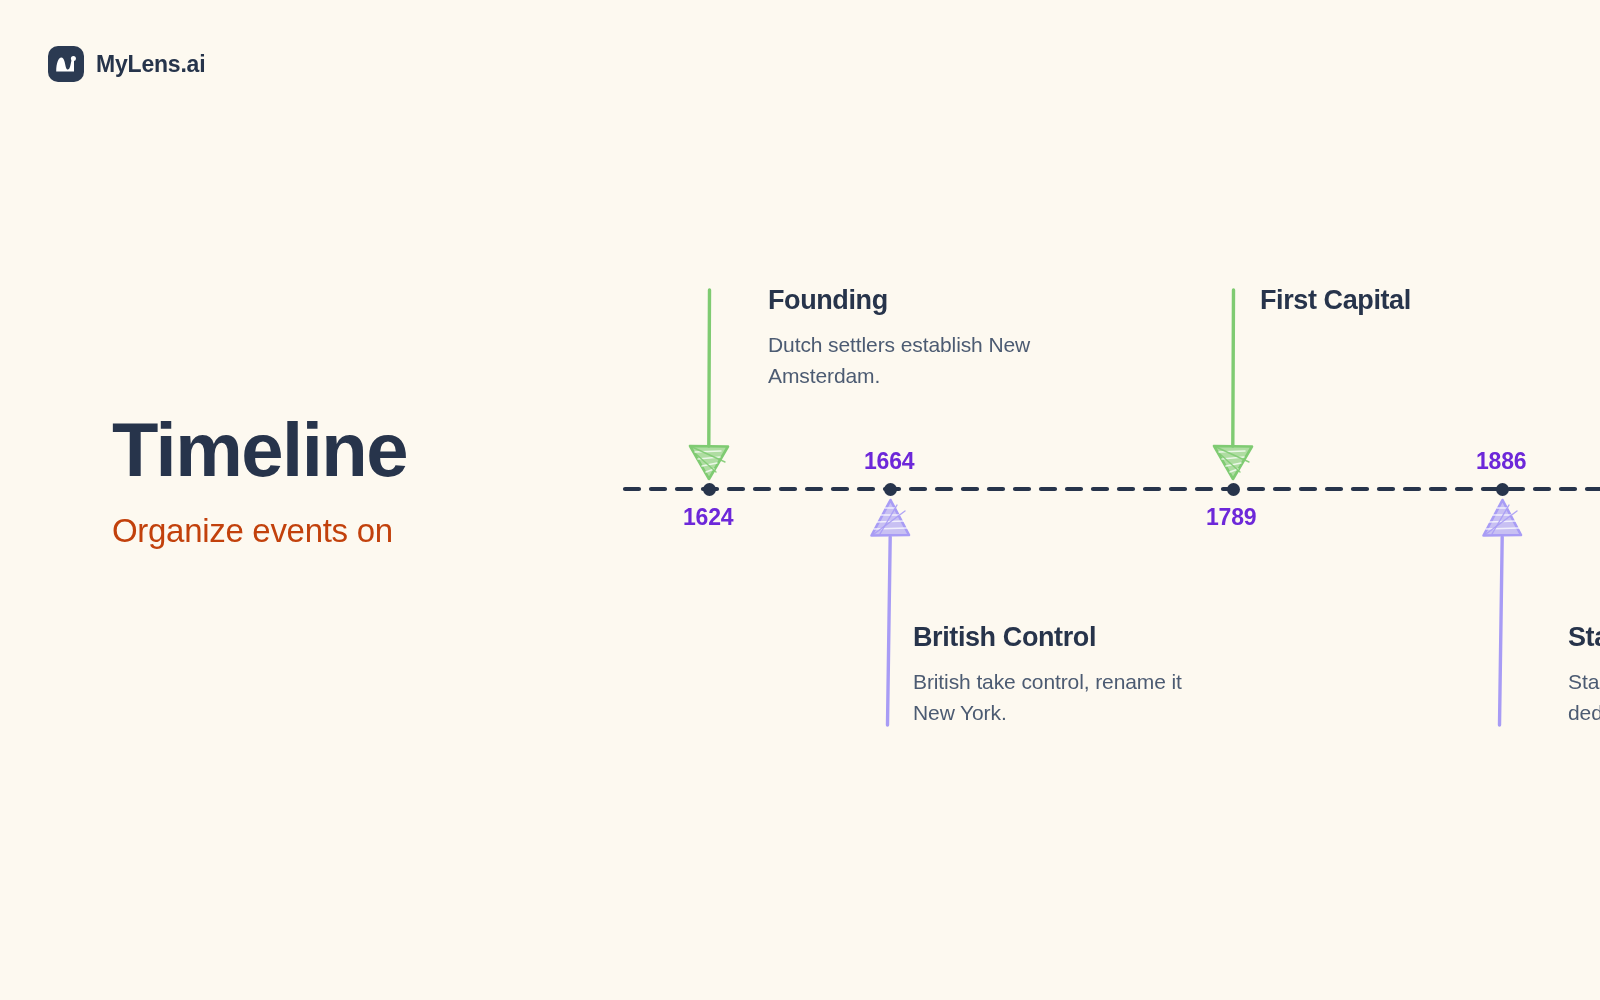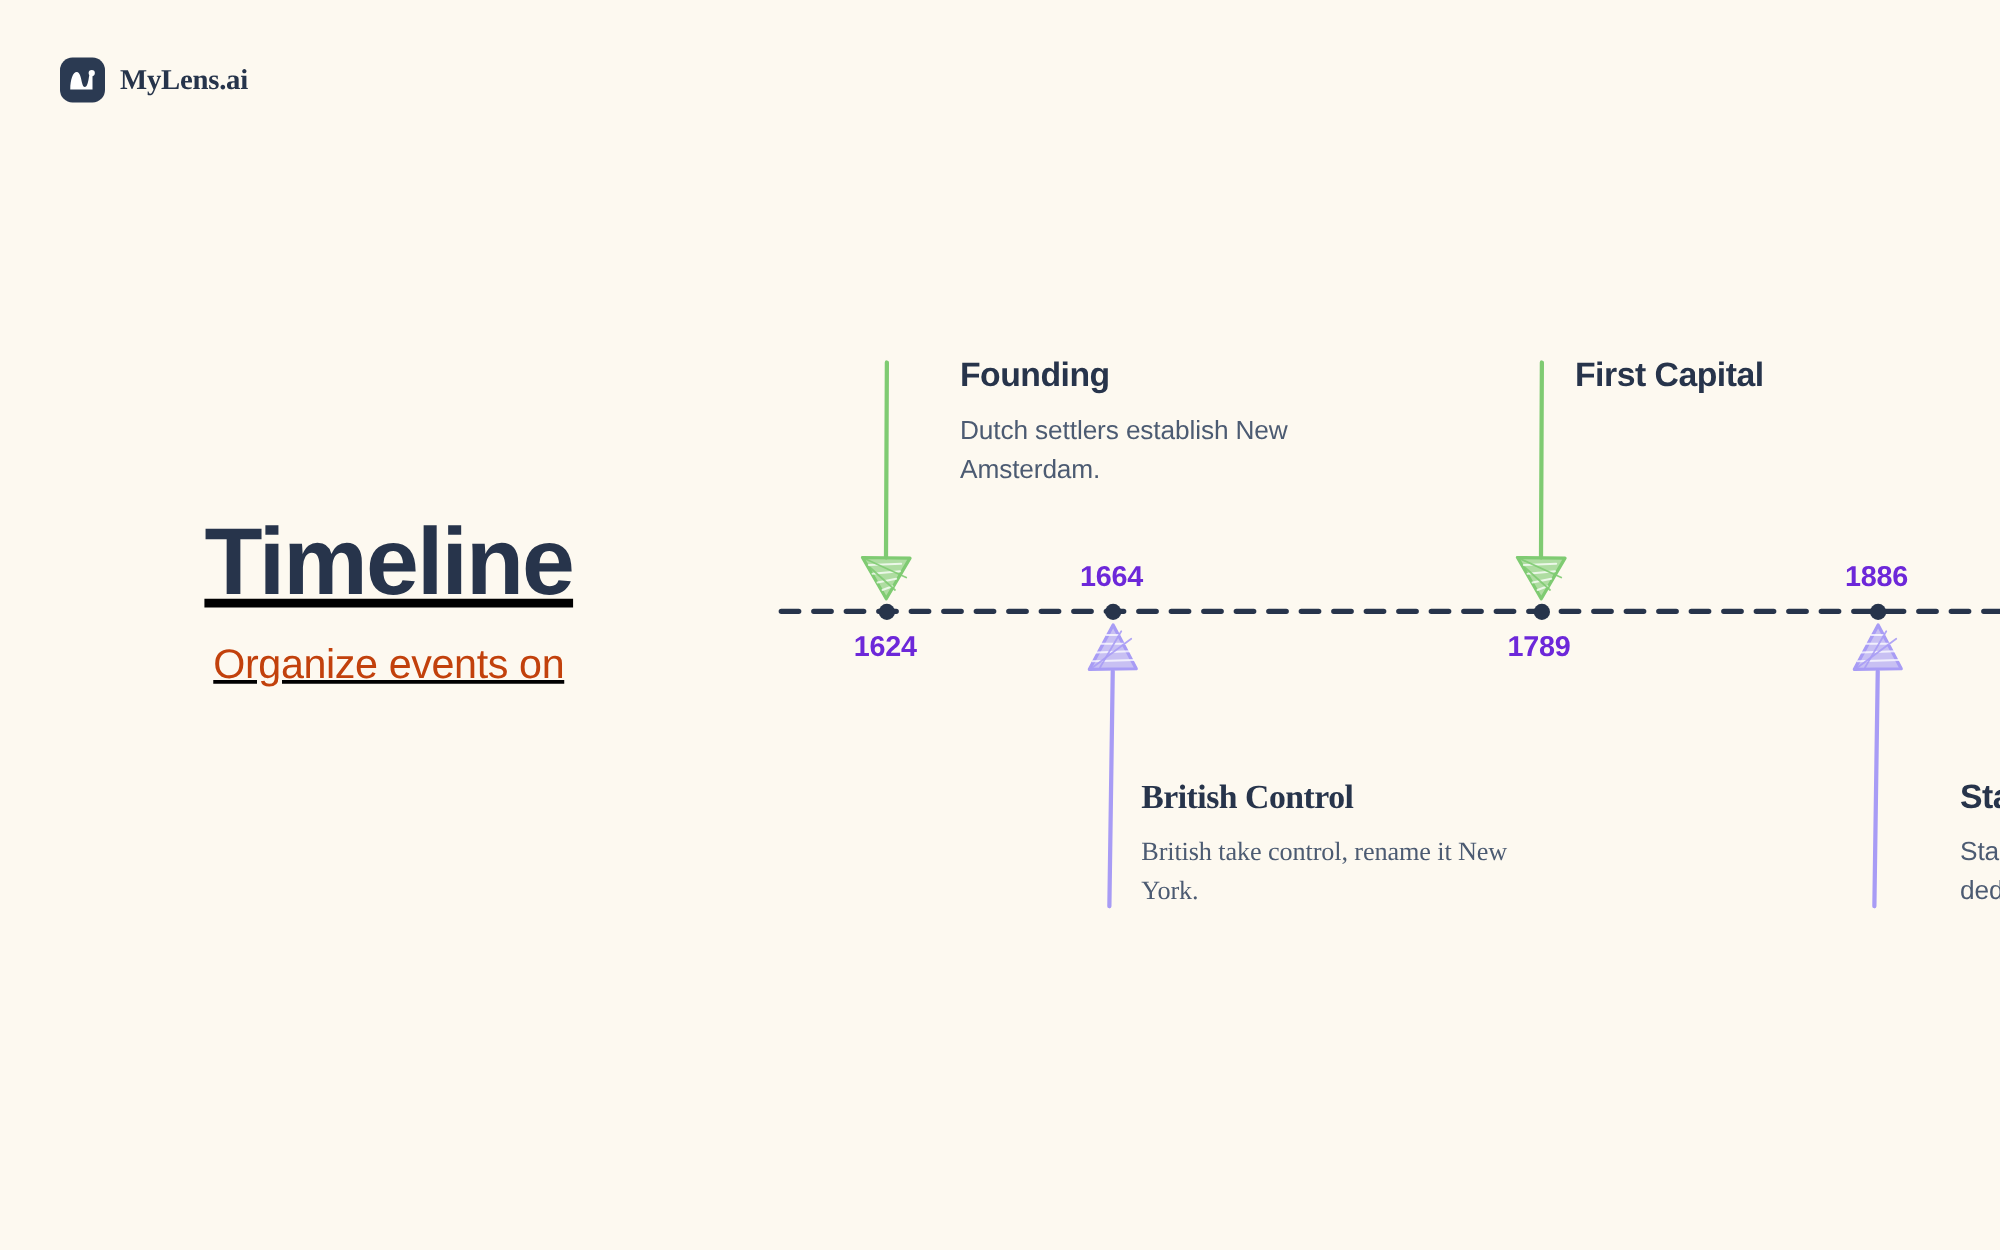--- a/index.html
+++ b/index.html
@@ -35,32 +35,30 @@
     display: flex;
     align-items: center;
     justify-content: center;
   }
   #brand-name {
     font-size: 23px;
     font-weight: bold;
     color: #26344B;
     letter-spacing: -0.2px;
     white-space: nowrap;
-    font-family: Liberation Serif, serif;
   }
 
   
   #heading {
     position: absolute;
-    left: 96px;
+    left: 112px;
     top: 410px;
     width: 430px;
-    text-align: center;
+    text-align: left;
     overflow: hidden;
-    text-decoration: underline;
   }
   #page-title {
     font-size: 76px;
     font-weight: bold;
     color: #27344B;
     letter-spacing: -1.5px;
     line-height: 1.05;
     white-space: nowrap;
   }
   #page-subtitle {
@@ -188,21 +186,21 @@
         <path d="M20 27 L47 26"></path>
         <path d="M17 34 L50 33"></path>
       </g>
       <g stroke="#A89CF5" stroke-width="1.4" stroke-linecap="round" fill="none" stroke-opacity="0.9">
         <path d="M17 39 L48 16"></path>
         <path d="M23 39 L40 10"></path>
       </g>
     </svg>
     <div class="node-dot" style="left:884px; top:483px;"></div>
     <div class="year" style="left:864px; top:448px;">1664</div>
-    <div class="card" style="left:913px; top:622px;font-family:Liberation Serif, serif;">
+    <div class="card" style="left:913px; top:622px;">
       <div class="card-title">British Control</div>
       <div class="card-desc">British take control, rename it New York.</div>
     </div>
   </div>
 
   <div class="event">
     <svg class="connector" style="left:1200px; top:286px;" width="66" height="200" viewBox="0 0 66 200">
       <path d="M33.5 4 L32.8 160" stroke="#7FCB72" stroke-width="3.4" stroke-linecap="round" fill="none"></path>
       <path d="M14 160 L52 160.5 L33 193 Z" fill="#7FCB72" fill-opacity="0.62" stroke="#7FCB72" stroke-width="2.6" stroke-linejoin="round"></path>
       <g stroke="#FFFFFF" stroke-opacity="0.75" stroke-width="1.5" stroke-linecap="round" fill="none">

